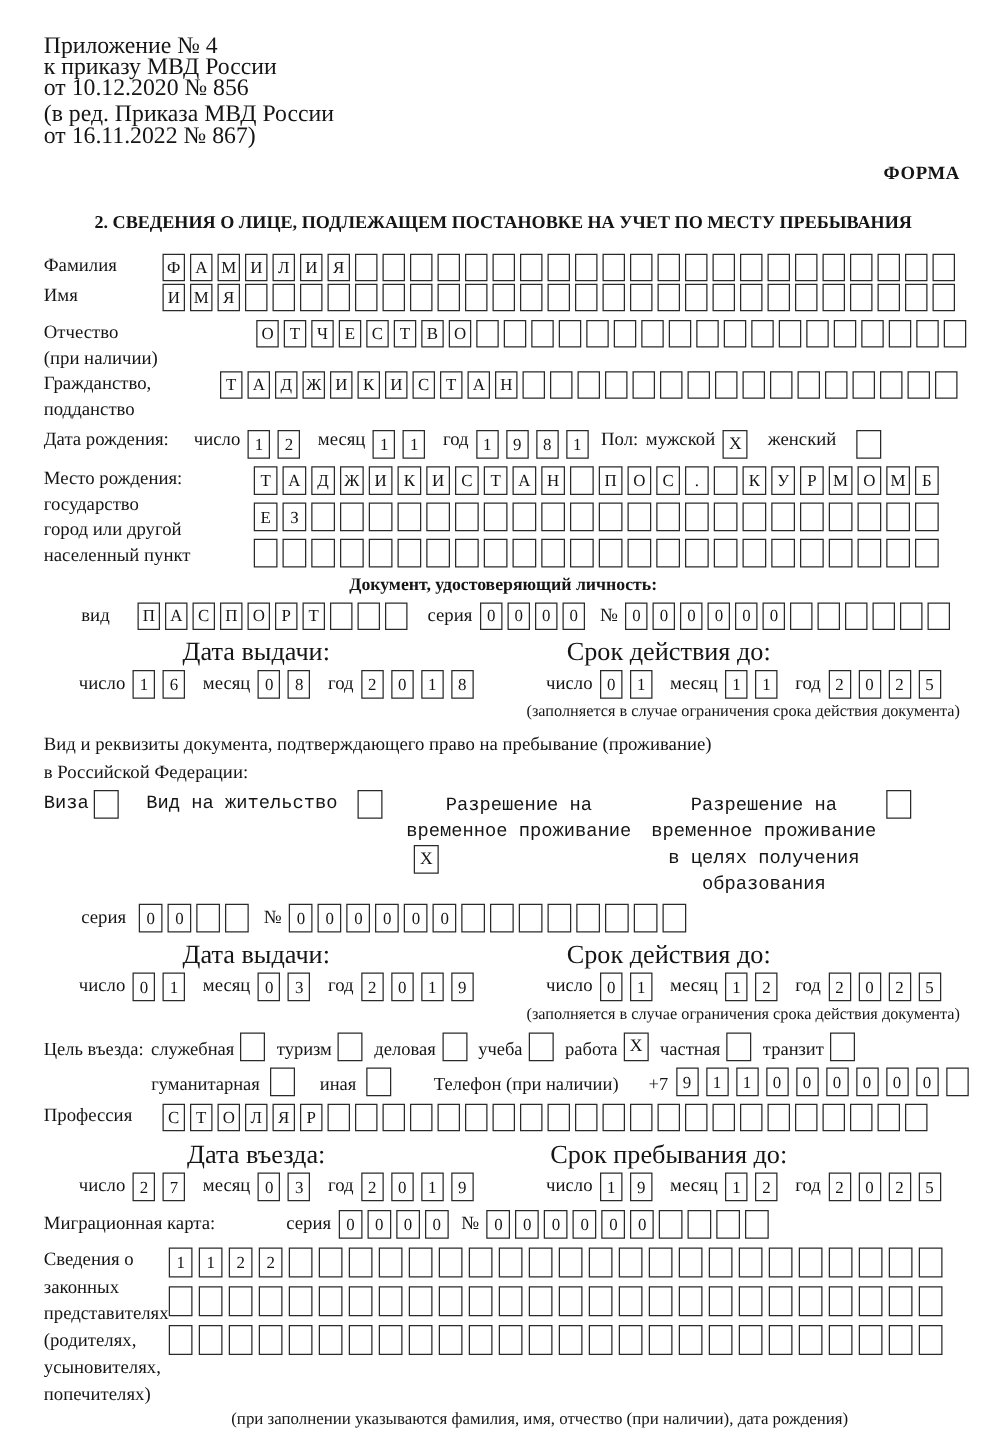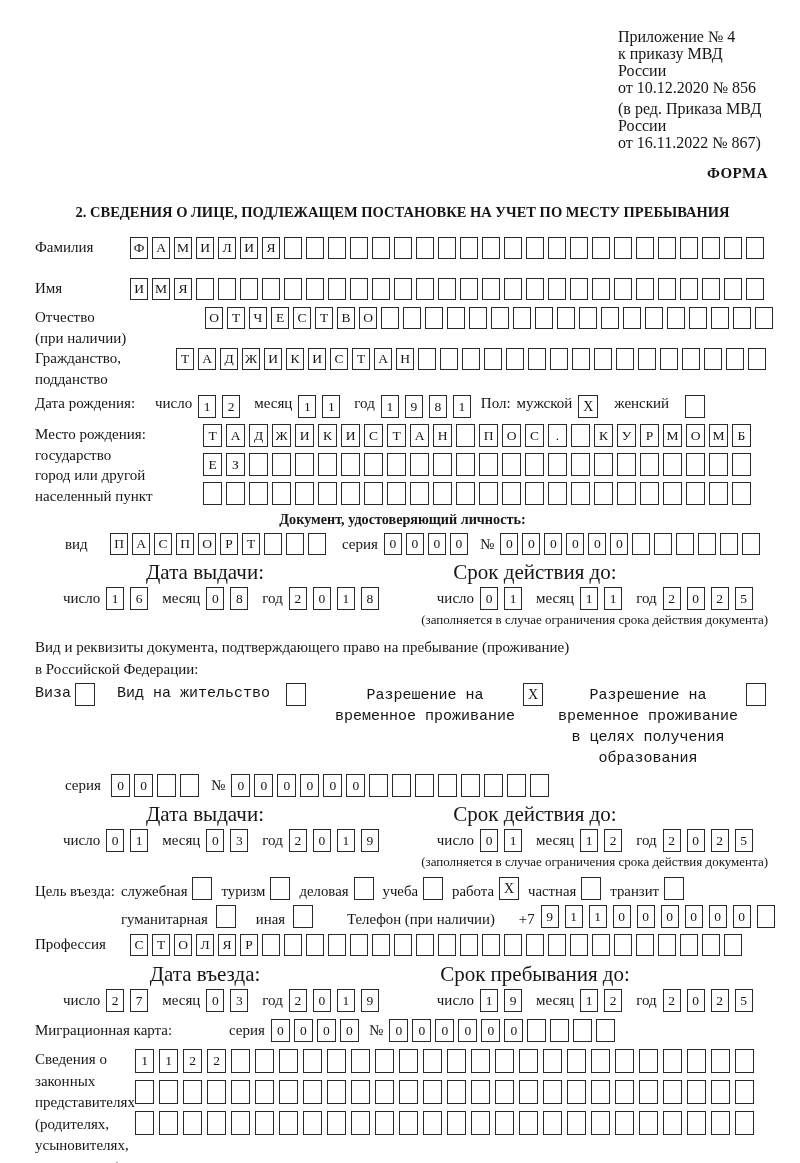--- a/index.html
+++ b/index.html
@@ -1,26 +1,26 @@
 <!DOCTYPE html>
 <html><head>
 <meta charset="utf-8">
 <style>
   html,body{margin:0;padding:0;background:#ffffff;}
   .page{width:800px;height:1163px;background:#fff;font-family:"Liberation Serif",serif;color:#151515;
         box-sizing:border-box;padding:28px 30px 0 35px;overflow:hidden;position:relative;}
   
-  .annex{margin-left:583px;font-size:16px;line-height:17px;}
+  .annex{font-size:19px;line-height:17px;}
   .annex-amend{margin-top:4px;}
   .forma{text-align:right;font-weight:bold;font-size:15px;margin-top:14px;letter-spacing:.5px;padding-right:2px;}
   .title{text-align:center;font-weight:bold;font-size:15.5px;line-height:21px;margin-top:16px;}
   .blank{display:inline-block;width:55px;border-bottom:2px solid #3a3a3a;margin-left:10px;height:12px;}
   .sec{font-weight:bold;font-size:14.5px;text-align:center;margin-top:22px;}
   
-  .frow{display:flex;align-items:flex-start;margin-top:19px;font-size:15px;}
+  .frow{display:flex;align-items:flex-start;margin-top:2px;font-size:15px;}
   .flabel{flex:none;padding-top:2px;}
   .lblock{flex:none;line-height:20.5px;}
   .w95{width:95px;} .w170{width:170px;} .w141{width:141px;}
   
   .cells{display:flex;flex:none;flex-wrap:nowrap;}
   .cell{flex:none;width:18px;height:22px;border:1.5px solid #2a2a2a;margin-right:4px;display:flex;
         align-items:center;justify-content:center;font-size:13.5px;box-sizing:border-box;background:#fff;}
   .wide .cell{width:19px;height:23px;margin-right:4px;}
   .dcells .cell{width:18px;height:23px;margin-right:6px;}
   .repc .cell{width:19px;height:24px;margin-right:5px;}
@@ -423,21 +423,21 @@
 
   <div class="opts">
     <div class="opt">
       <span class="opt-label">Виза</span>
       <span class="cb" style="margin-left:4px;"></span>
     </div>
     <div class="opt" style="margin-left:22px;">
       <span class="opt-label">Вид на жительство</span>
       <span class="cb" style="margin-left:16px;"></span>
     </div>
-    <div class="opt" style="margin-left:28px;">
+    <div class="opt" style="margin-left:18px;flex-direction:column;">
       <span class="opt-label wrap">Разрешение на временное проживание</span>
       <span class="cb">X</span>
     </div>
     <div class="opt" style="margin-left:14px;">
       <span class="opt-label wrap">Разрешение на временное проживание в целях получения образования</span>
       <span class="cb"></span>
     </div>
   </div>
 
   <div class="frow" style="margin-top:5px;align-items:center;">

